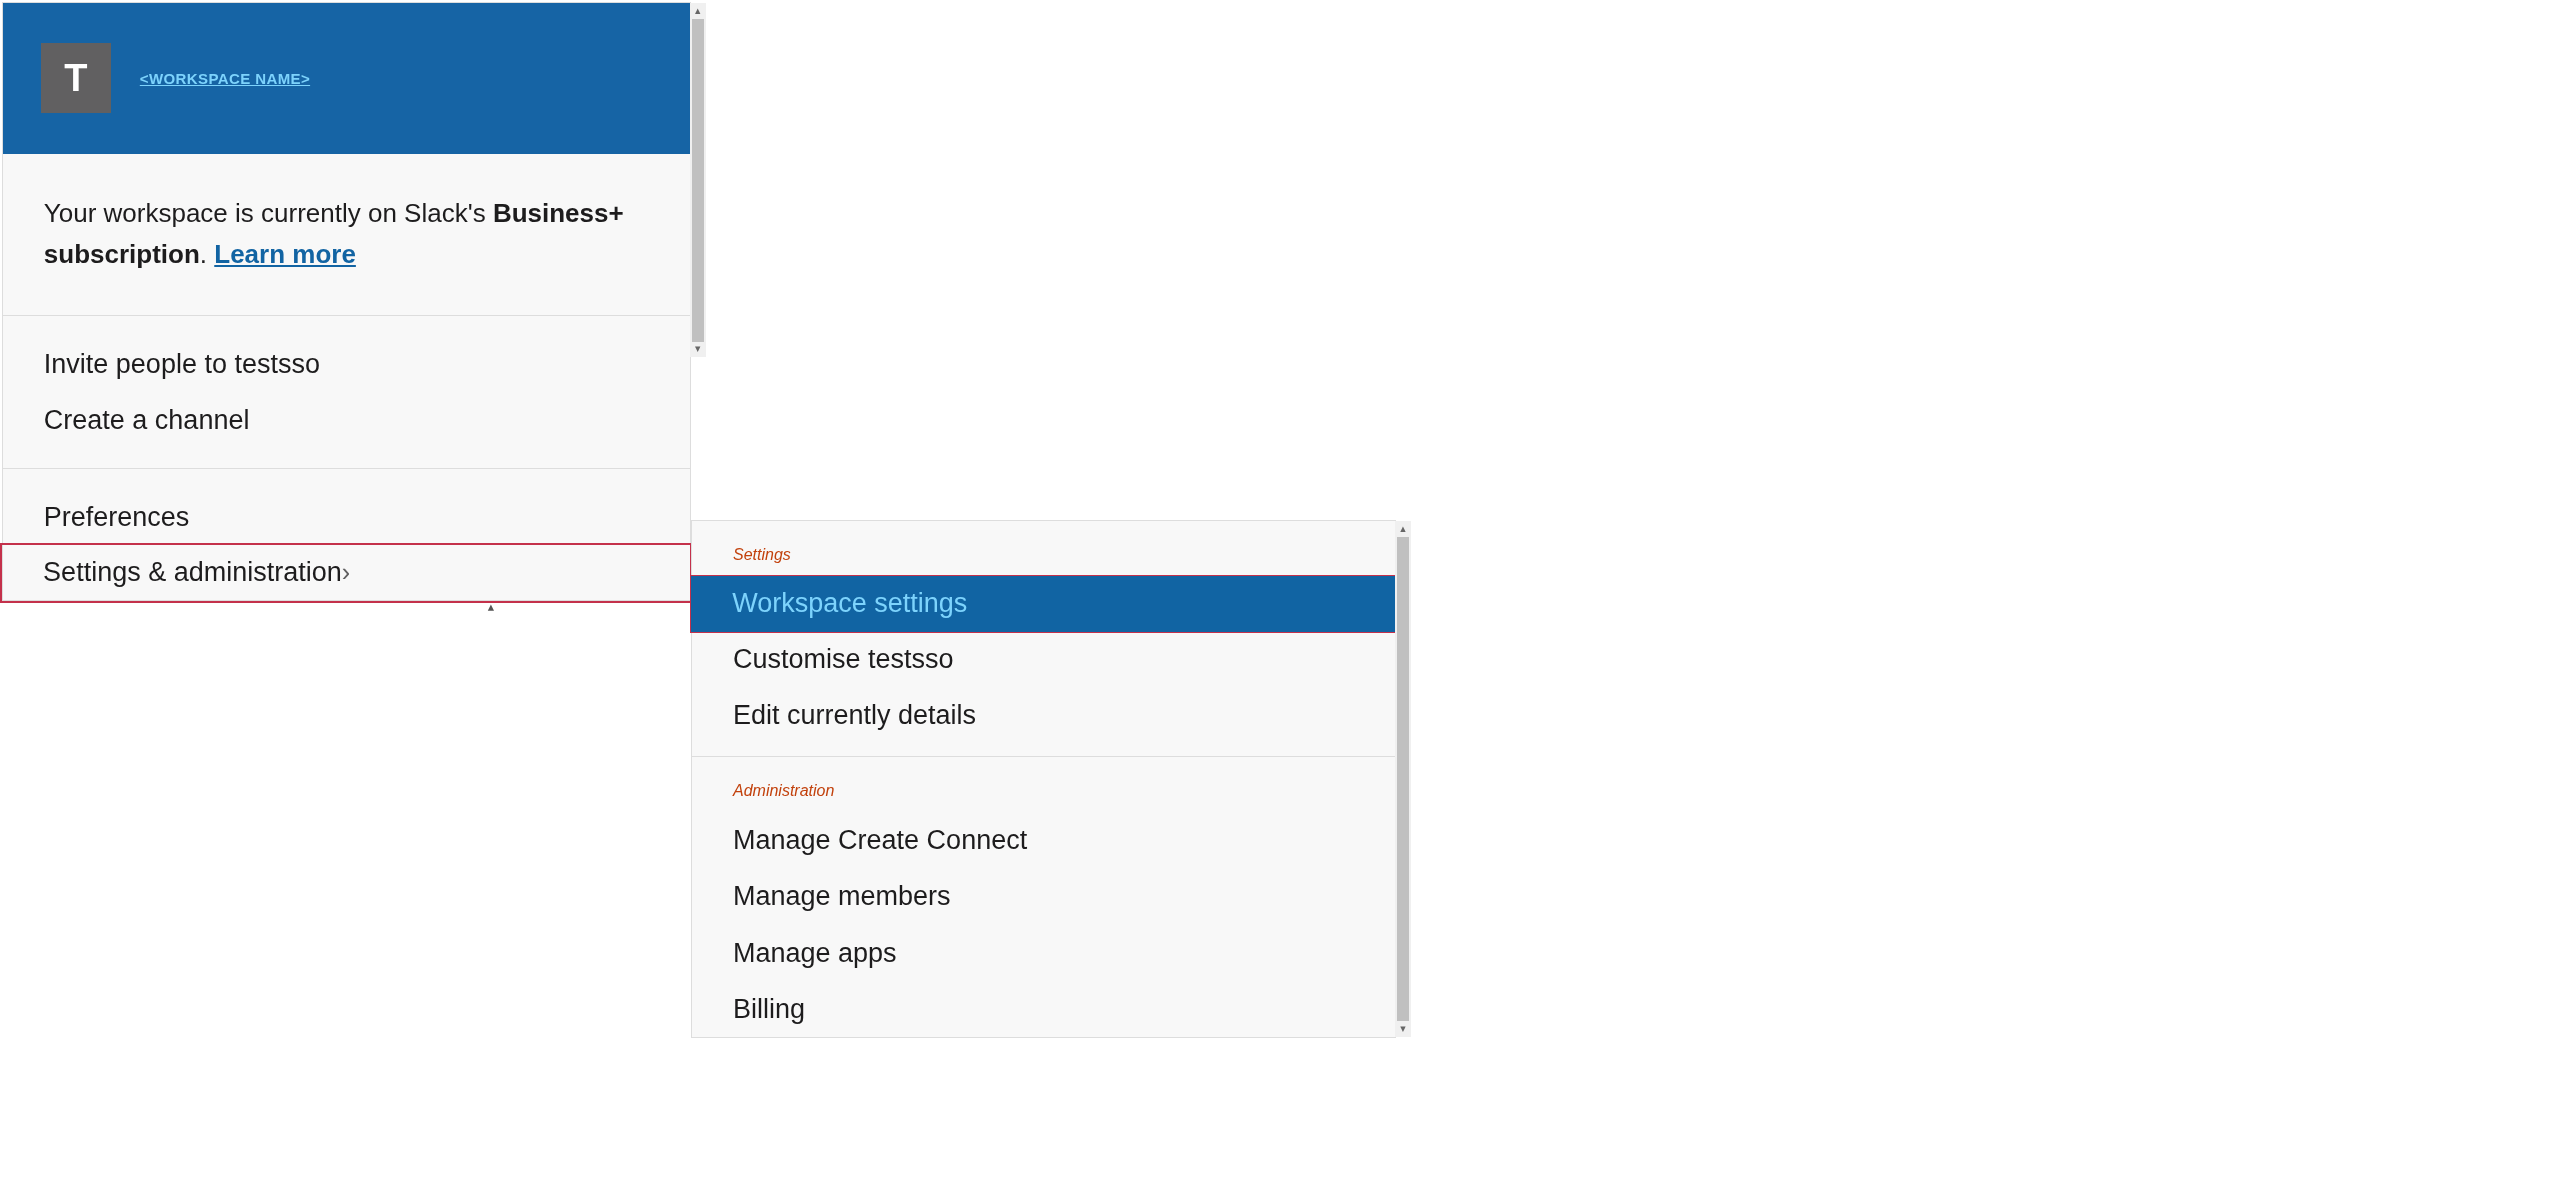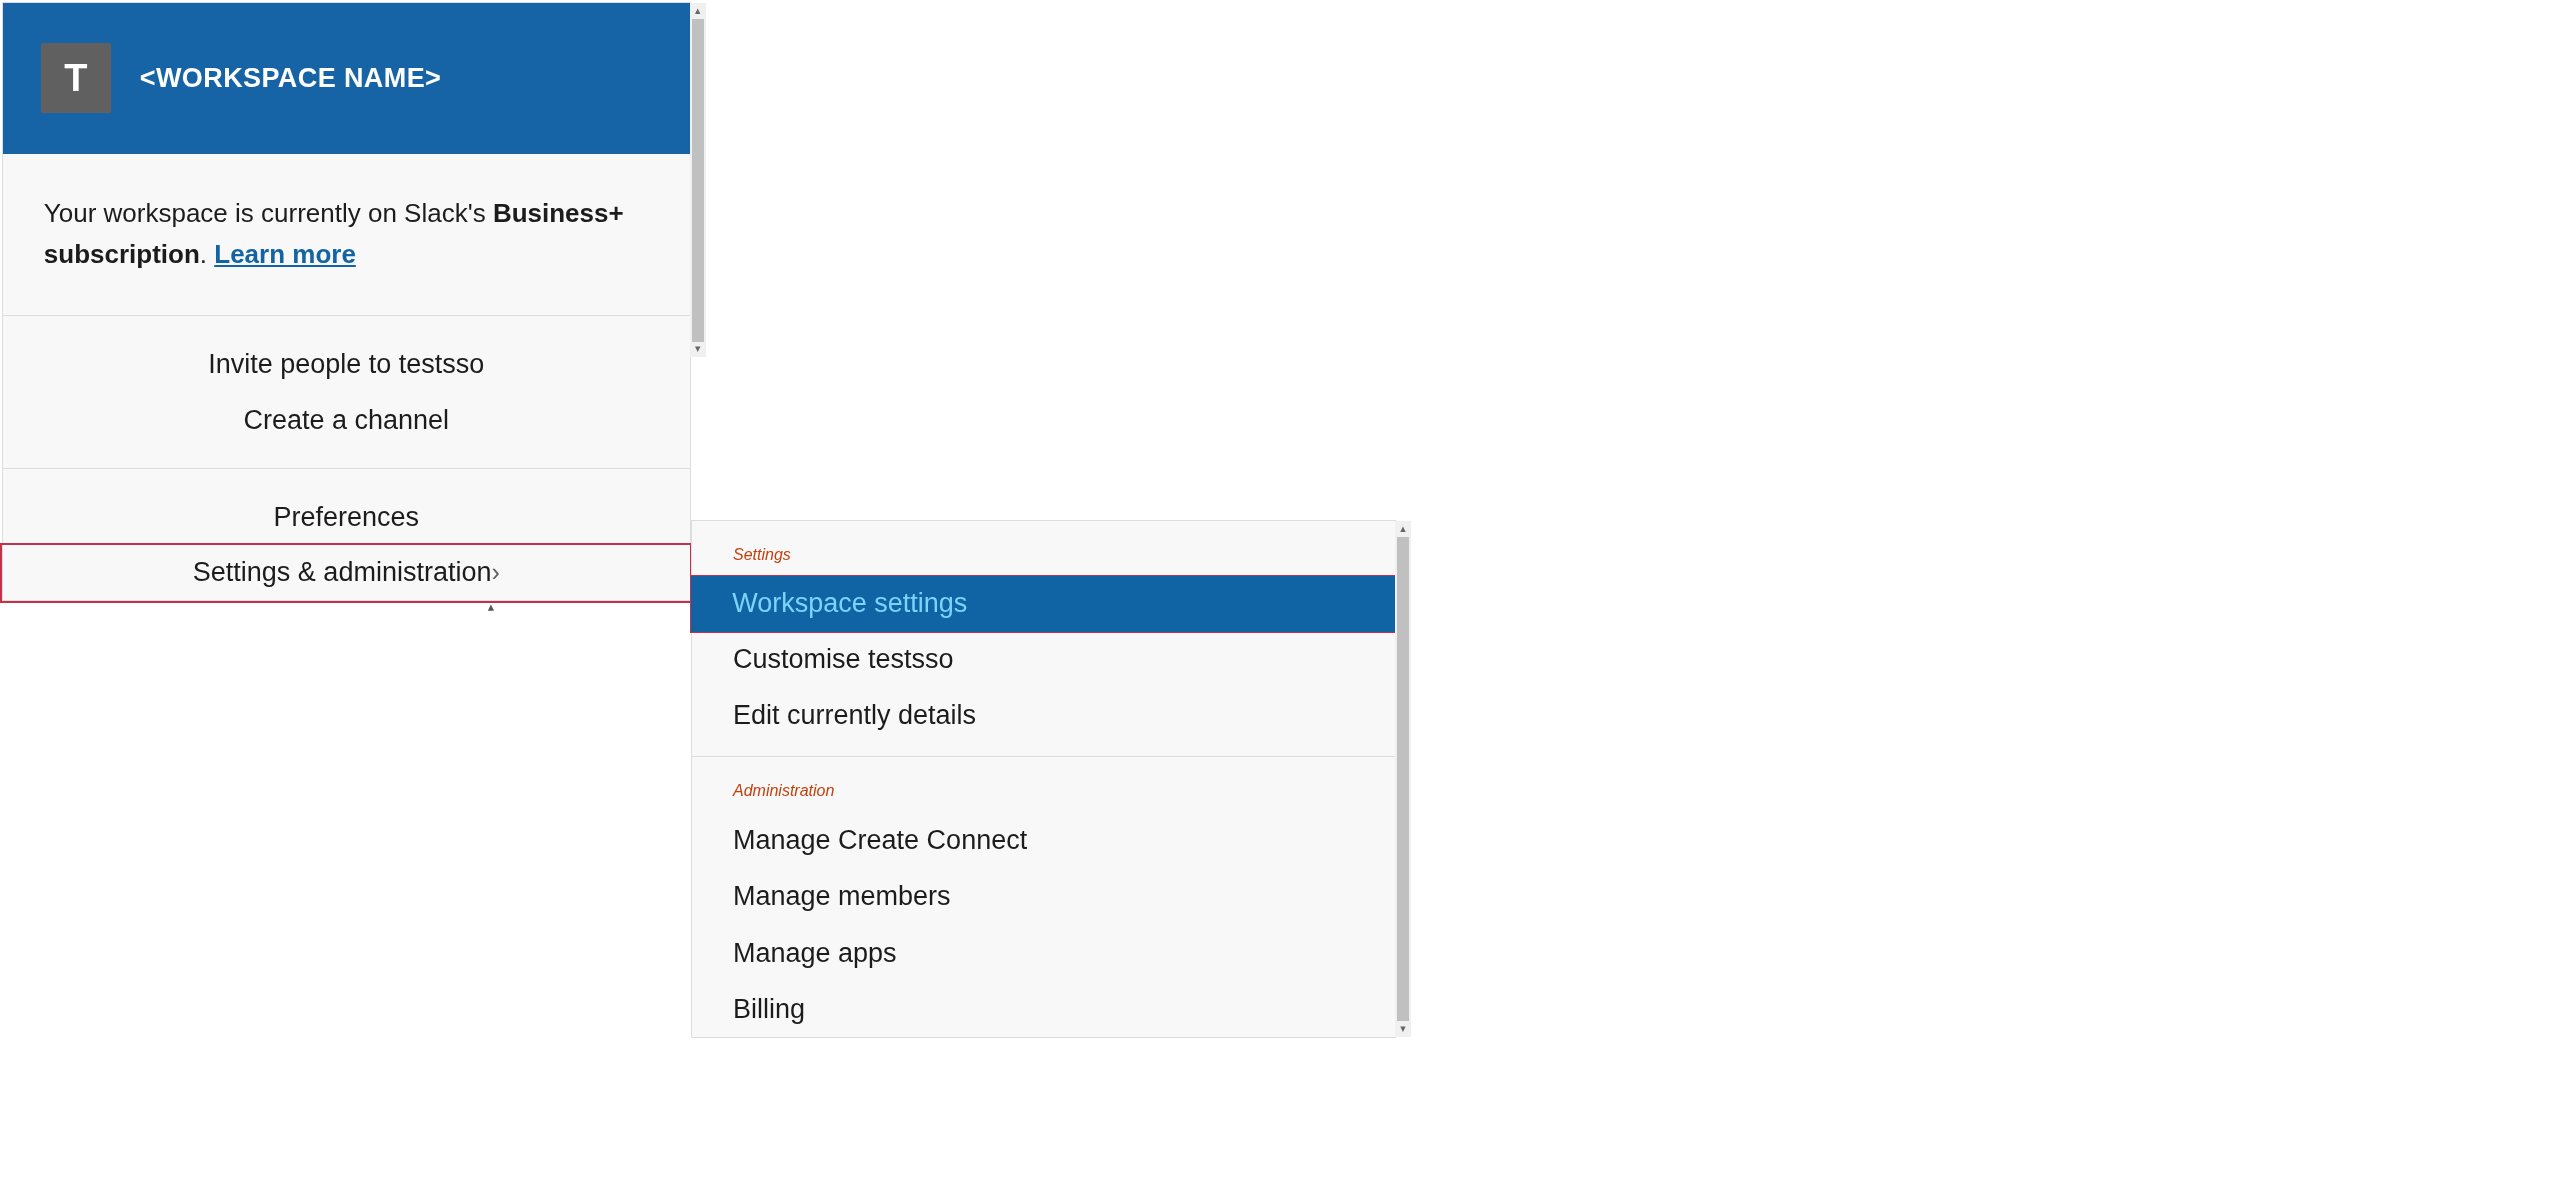--- a/index.html
+++ b/index.html
@@ -35,24 +35,25 @@
       height: 70px;
       background: #616061;
       color: #fff;
       display: flex;
       align-items: center;
       justify-content: center;
       font-size: 38px;
       font-weight: 700;
     }
     .workspace-name {
-      color: #ffffff;
-      font-size: 27px;
+      color: #7dd3fc;
+      font-size: 15px;
       font-weight: 700;
       letter-spacing: 0.4px;
+      text-decoration: underline;
     }
     .notice {
       padding: 39px 41px;
       font-size: 26px;
       line-height: 1.6;
       color: #1d1c1d;
       border-bottom: 0.9px solid #ddd;
     }
     .notice .bold {
       font-weight: 700;
@@ -67,21 +68,21 @@
       padding: 20px 0;
       border-bottom: 0.9px solid #ddd;
     }
     .menu-item {
       padding: 12.6px 41px;
       font-size: 27px;
       color: #1d1c1d;
       cursor: pointer;
       display: flex;
       align-items: center;
-      justify-content: center;
+      justify-content: flex-start;
       position: relative;
     }
     .menu-item.highlighted {
       border: 2.7px solid #c4314b;
       margin: -2.7px;
       padding: 12.6px 41px;
     }
     .chevron-right {
       font-size: 25px;
       color: #616061;

